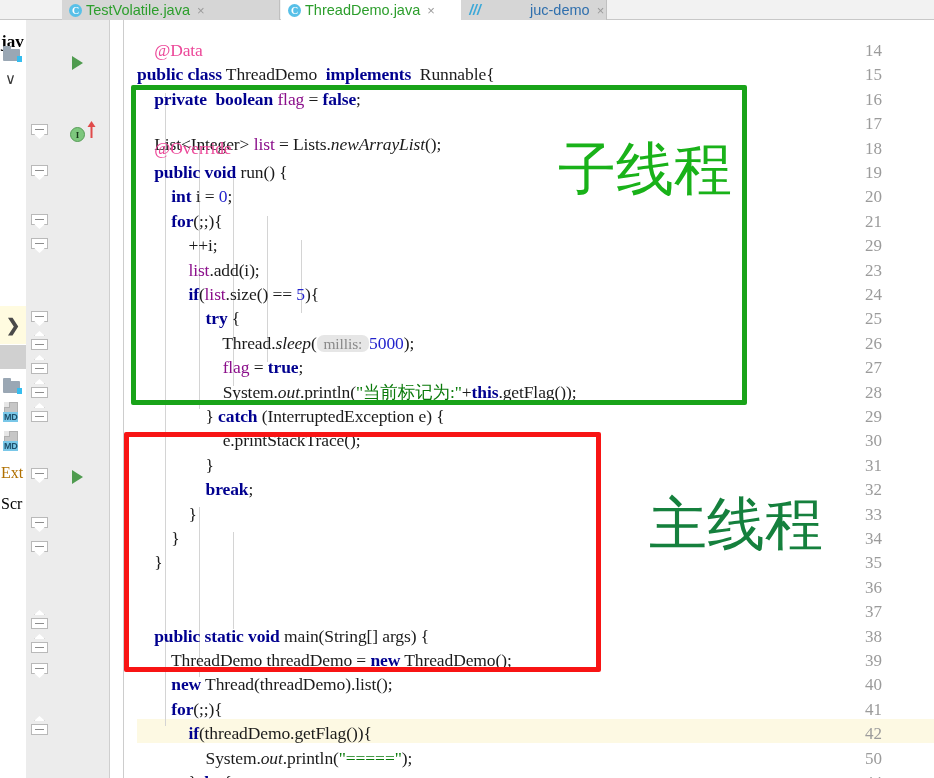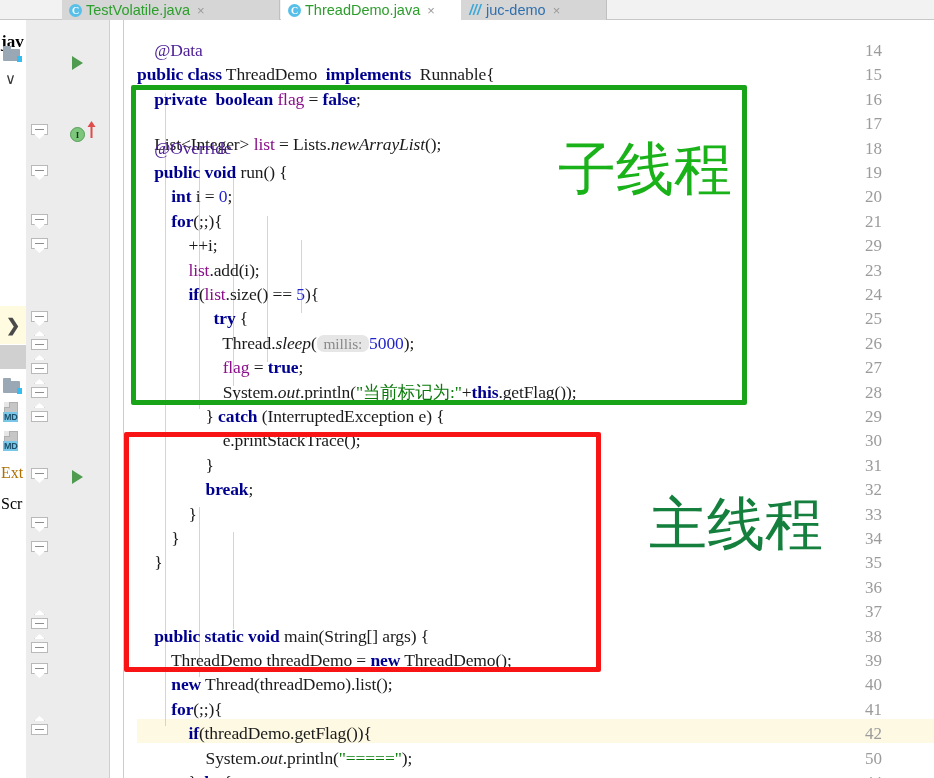--- a/index.html
+++ b/index.html
@@ -25,21 +25,21 @@
     padding: 0 6px 0 7px;
     font-size: 14px;
     white-space: nowrap;
     overflow: hidden;
     background: #d6d6d6;
     border-right: 1px solid #c0c0c0;
   }
   .tab.active { background: #ffffff; }
   .tab-label { font-size: 14.5px; line-height: 1; }
   .tab-label.java { color: #2c9e2c; }
-  .tab-label.maven { color: #2f6fad; }
+  .tab-label.maven { color: #2f6fad; margin-left: 44px; }
   .tab-close {
     color: #9a9a9a; font-size: 13px; line-height: 1; margin-left: 3px;
   }
   .ico-class {
     width: 13px; height: 13px; border-radius: 50%;
     background: #58c0e8;
     color: #ffffff; font-size: 10px; font-weight: bold;
     display: flex; align-items: center; justify-content: center;
     font-family: "Liberation Serif", serif;
     flex: none;
@@ -198,21 +198,21 @@
     font-family: "Liberation Serif", serif;
     font-size: 17.5px;
     line-height: 24.4px;
     color: #1b1b1b;
     letter-spacing: -0.1px;
   }
   .kw { color: #00008f; font-weight: bold; }
   .fld { color: #8b0f8b; }
   .num { color: #2323cc; }
   .str { color: #0a7a0a; }
-  .ann { color: #4c1d95; }
+  .ann { color: #ec4899; }
   .stat { font-style: italic; color: #1b1b1b; }
   .hint {
     background: #e6e6e6; color: #8a8a8a;
     border-radius: 7px; padding: 0 3px; font-size: 15.5px;
   }
   .curline {
     position: absolute; left: 0; width: 908px; height: 24.4px;
     background: #fdf9e3;
   }
   .indentguide {
@@ -453,21 +453,21 @@
           <div class="cline" style="top: 42.4px;"><span class="kw">public</span><span> </span><span class="kw">class</span><span> </span><span>ThreadDemo</span><span> </span><span> </span><span class="kw">implements</span><span> </span><span> </span><span>Runnable</span><span>{</span></div>
           <div class="cline" style="top: 66.8px;"><span> </span><span> </span><span> </span><span> </span><span class="kw">private</span><span> </span><span> </span><span class="kw">boolean</span><span> </span><span class="fld">flag</span><span> </span><span>=</span><span> </span><span class="kw">false</span><span>;</span></div>
           <div class="cline" style="top: 91.2px; margin-top: 21px;"><span> </span><span> </span><span> </span><span> </span><span>List</span><span>&lt;</span><span>Integer</span><span>&gt;</span><span> </span><span class="fld">list</span><span> </span><span>=</span><span> </span><span>Lists</span><span>.</span><span class="stat">newArrayList</span><span>(</span><span>)</span><span>;</span></div>
           <div class="cline" style="top: 115.6px;"><span> </span><span> </span><span> </span><span> </span><span class="ann">@Override</span></div>
           <div class="cline" style="top: 140px;"><span> </span><span> </span><span> </span><span> </span><span class="kw">public</span><span> </span><span class="kw">void</span><span> </span><span>run</span><span>(</span><span>)</span><span> </span><span>{</span></div>
           <div class="cline" style="top: 164.4px;"><span> </span><span> </span><span> </span><span> </span><span> </span><span> </span><span> </span><span> </span><span class="kw">int</span><span> </span><span>i</span><span> </span><span>=</span><span> </span><span class="num">0</span><span>;</span></div>
           <div class="cline" style="top: 188.8px;"><span> </span><span> </span><span> </span><span> </span><span> </span><span> </span><span> </span><span> </span><span class="kw">for</span><span>(</span><span>;</span><span>;</span><span>)</span><span>{</span></div>
           <div class="cline" style="top: 213.2px;"><span> </span><span> </span><span> </span><span> </span><span> </span><span> </span><span> </span><span> </span><span> </span><span> </span><span> </span><span> </span><span>+</span><span>+</span><span>i</span><span>;</span></div>
           <div class="cline" style="top: 237.6px;"><span> </span><span> </span><span> </span><span> </span><span> </span><span> </span><span> </span><span> </span><span> </span><span> </span><span> </span><span> </span><span class="fld">list</span><span>.</span><span>add</span><span>(</span><span>i</span><span>)</span><span>;</span></div>
           <div class="cline" style="top: 262px;"><span> </span><span> </span><span> </span><span> </span><span> </span><span> </span><span> </span><span> </span><span> </span><span> </span><span> </span><span> </span><span class="kw">if</span><span>(</span><span class="fld">list</span><span>.</span><span>size</span><span>(</span><span>)</span><span> </span><span>=</span><span>=</span><span> </span><span class="num">5</span><span>)</span><span>{</span></div>
-          <div class="cline" style="top: 286.4px; padding-left: 8px;"><span> </span><span> </span><span> </span><span> </span><span> </span><span> </span><span> </span><span> </span><span> </span><span> </span><span> </span><span> </span><span> </span><span> </span><span> </span><span> </span><span class="kw">try</span><span> </span><span>{</span></div>
+          <div class="cline" style="top: 286.4px;"><span> </span><span> </span><span> </span><span> </span><span> </span><span> </span><span> </span><span> </span><span> </span><span> </span><span> </span><span> </span><span> </span><span> </span><span> </span><span> </span><span class="kw">try</span><span> </span><span>{</span></div>
           <div class="cline" style="top: 310.8px;"><span>                    </span><span>Thread.</span><span class="stat">sleep</span><span>(</span><span class="hint"> millis: </span><span class="num">5000</span><span>);</span></div>
           <div class="cline" style="top: 335.2px;"><span> </span><span> </span><span> </span><span> </span><span> </span><span> </span><span> </span><span> </span><span> </span><span> </span><span> </span><span> </span><span> </span><span> </span><span> </span><span> </span><span> </span><span> </span><span> </span><span> </span><span class="fld">flag</span><span> </span><span>=</span><span> </span><span class="kw">true</span><span>;</span></div>
           <div class="cline" style="top: 359.6px;"><span> </span><span> </span><span> </span><span> </span><span> </span><span> </span><span> </span><span> </span><span> </span><span> </span><span> </span><span> </span><span> </span><span> </span><span> </span><span> </span><span> </span><span> </span><span> </span><span> </span><span>System</span><span>.</span><span class="stat">out</span><span>.</span><span>println</span><span>(</span><span class="str">"当前标记为:"</span><span>+</span><span class="kw">this</span><span>.</span><span>getFlag</span><span>(</span><span>)</span><span>)</span><span>;</span></div>
           <div class="cline" style="top: 384px;"><span> </span><span> </span><span> </span><span> </span><span> </span><span> </span><span> </span><span> </span><span> </span><span> </span><span> </span><span> </span><span> </span><span> </span><span> </span><span> </span><span>}</span><span> </span><span class="kw">catch</span><span> </span><span>(</span><span>InterruptedException</span><span> </span><span>e</span><span>)</span><span> </span><span>{</span></div>
           <div class="cline" style="top: 408.4px;"><span> </span><span> </span><span> </span><span> </span><span> </span><span> </span><span> </span><span> </span><span> </span><span> </span><span> </span><span> </span><span> </span><span> </span><span> </span><span> </span><span> </span><span> </span><span> </span><span> </span><span>e</span><span>.</span><span>printStackTrace</span><span>(</span><span>)</span><span>;</span></div>
           <div class="cline" style="top: 432.8px;"><span> </span><span> </span><span> </span><span> </span><span> </span><span> </span><span> </span><span> </span><span> </span><span> </span><span> </span><span> </span><span> </span><span> </span><span> </span><span> </span><span>}</span></div>
           <div class="cline" style="top: 457.2px;"><span> </span><span> </span><span> </span><span> </span><span> </span><span> </span><span> </span><span> </span><span> </span><span> </span><span> </span><span> </span><span> </span><span> </span><span> </span><span> </span><span class="kw">break</span><span>;</span></div>
           <div class="cline" style="top: 481.6px;"><span> </span><span> </span><span> </span><span> </span><span> </span><span> </span><span> </span><span> </span><span> </span><span> </span><span> </span><span> </span><span>}</span></div>
           <div class="cline" style="top: 506px;"><span> </span><span> </span><span> </span><span> </span><span> </span><span> </span><span> </span><span> </span><span>}</span></div>
           <div class="cline" style="top: 530.4px;"><span> </span><span> </span><span> </span><span> </span><span>}</span></div>

